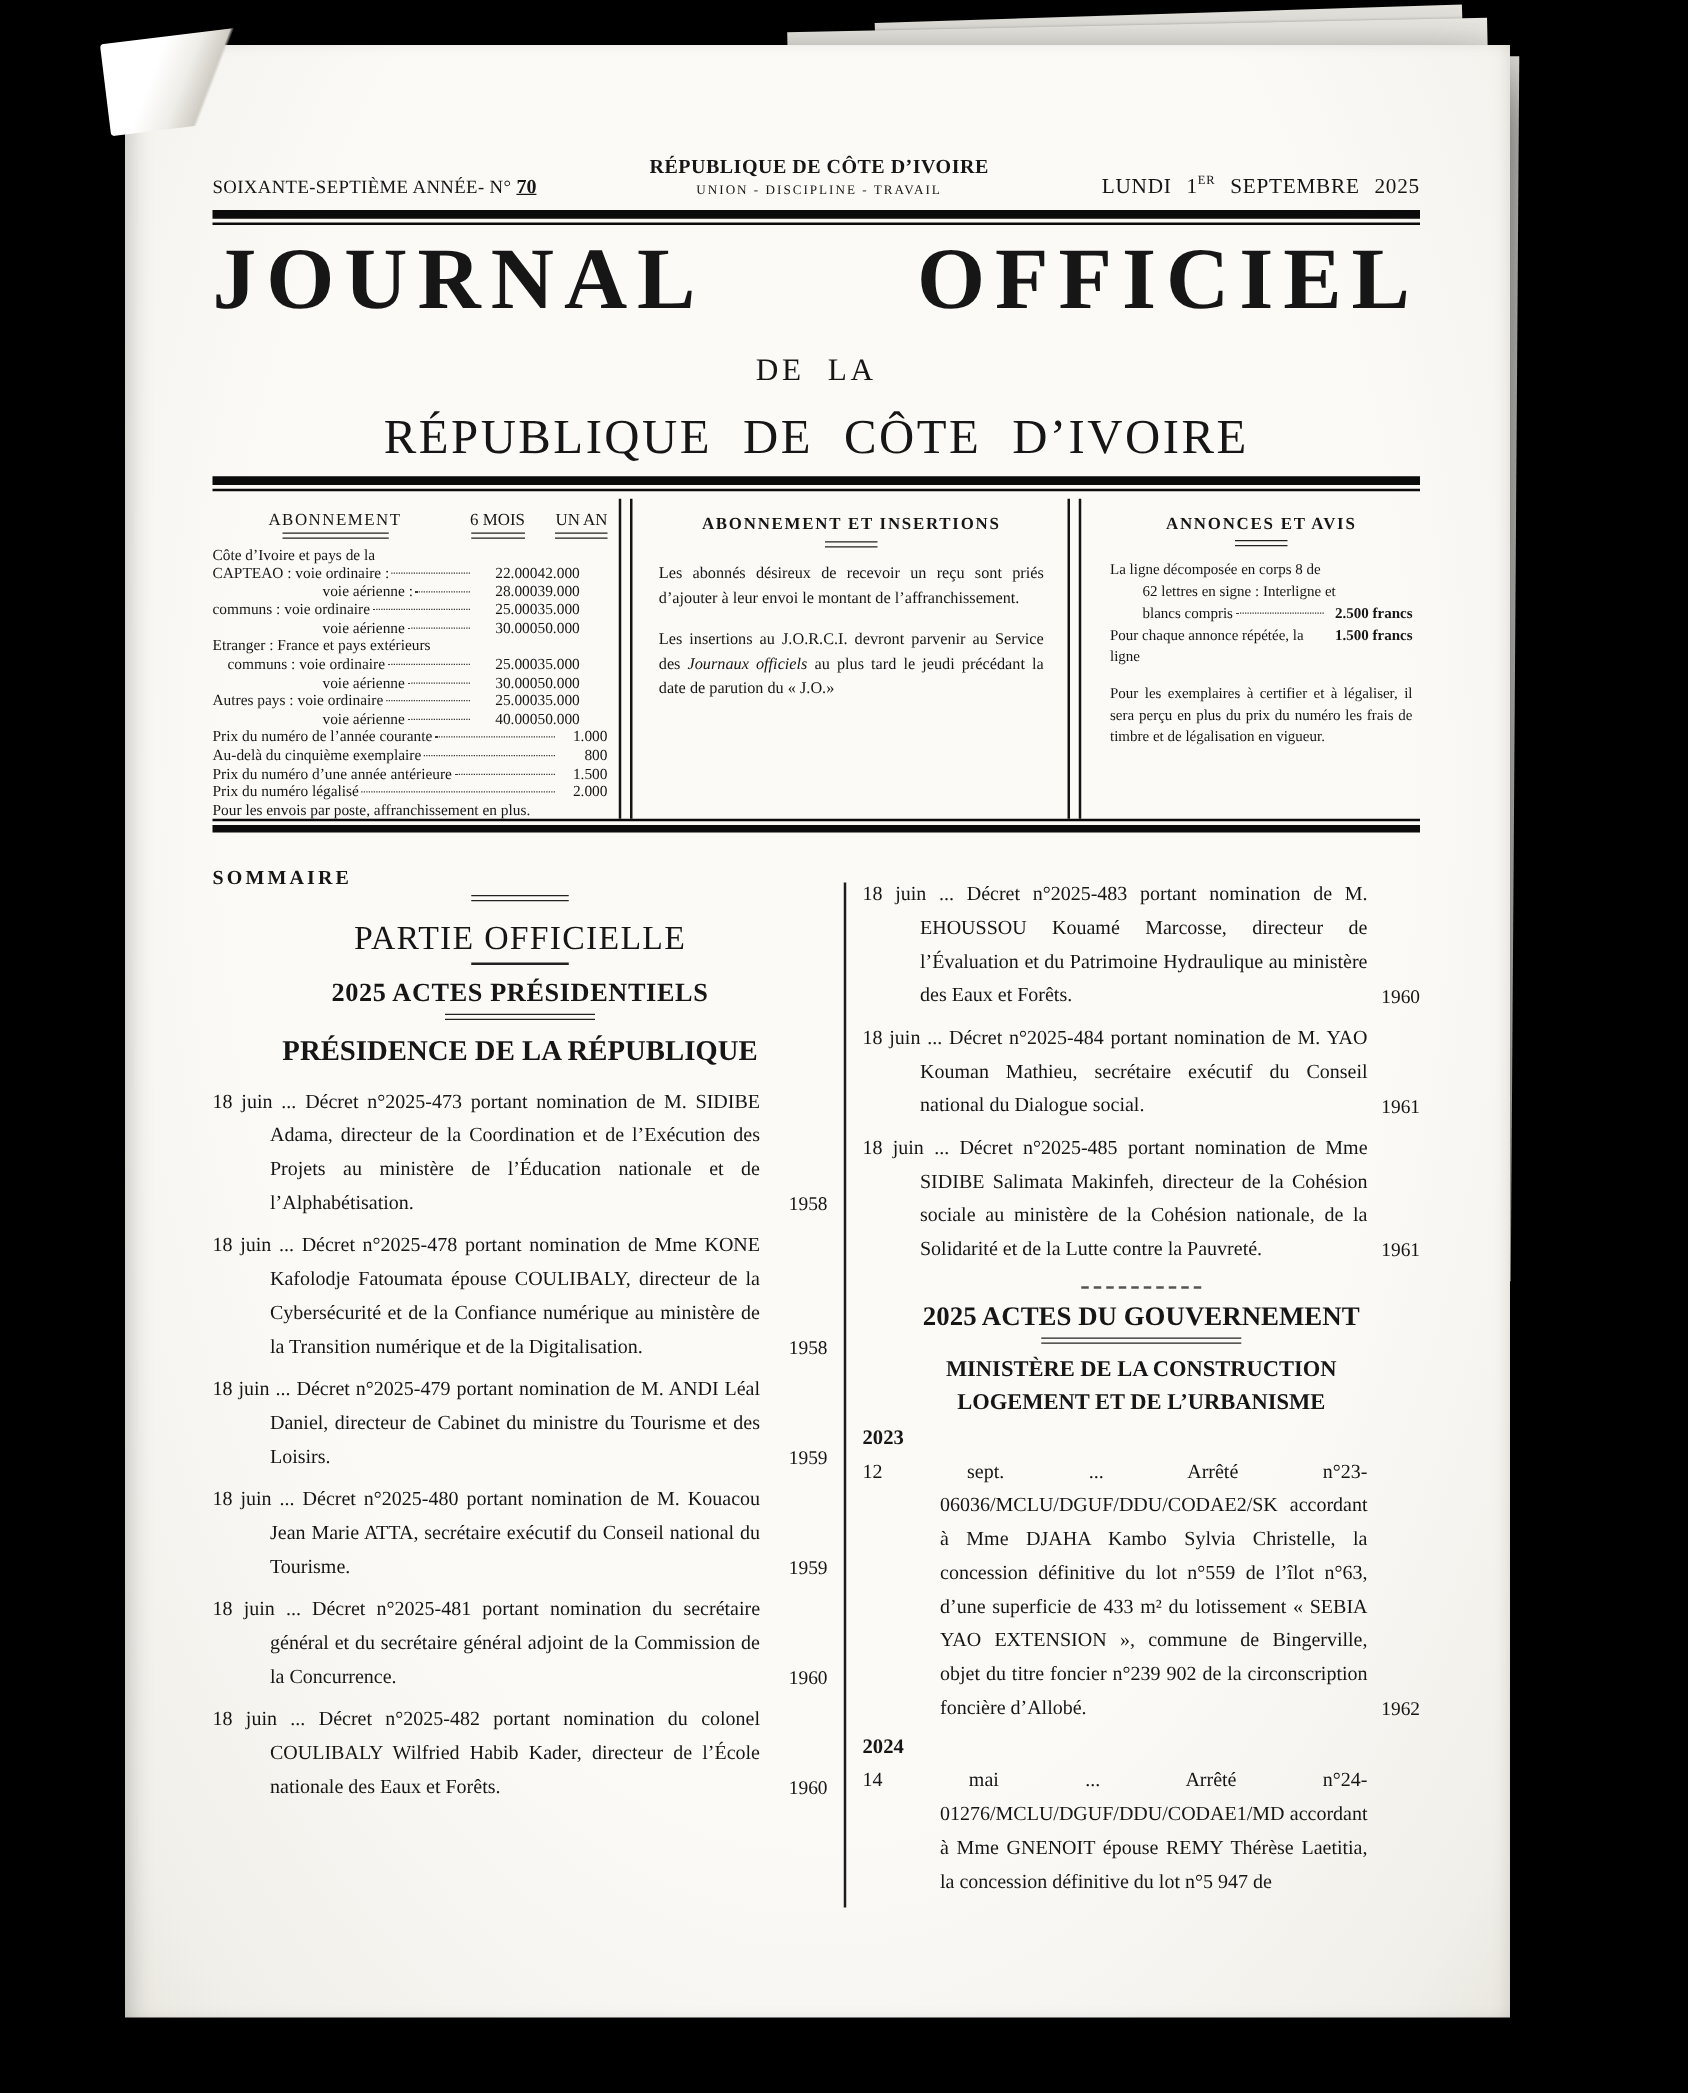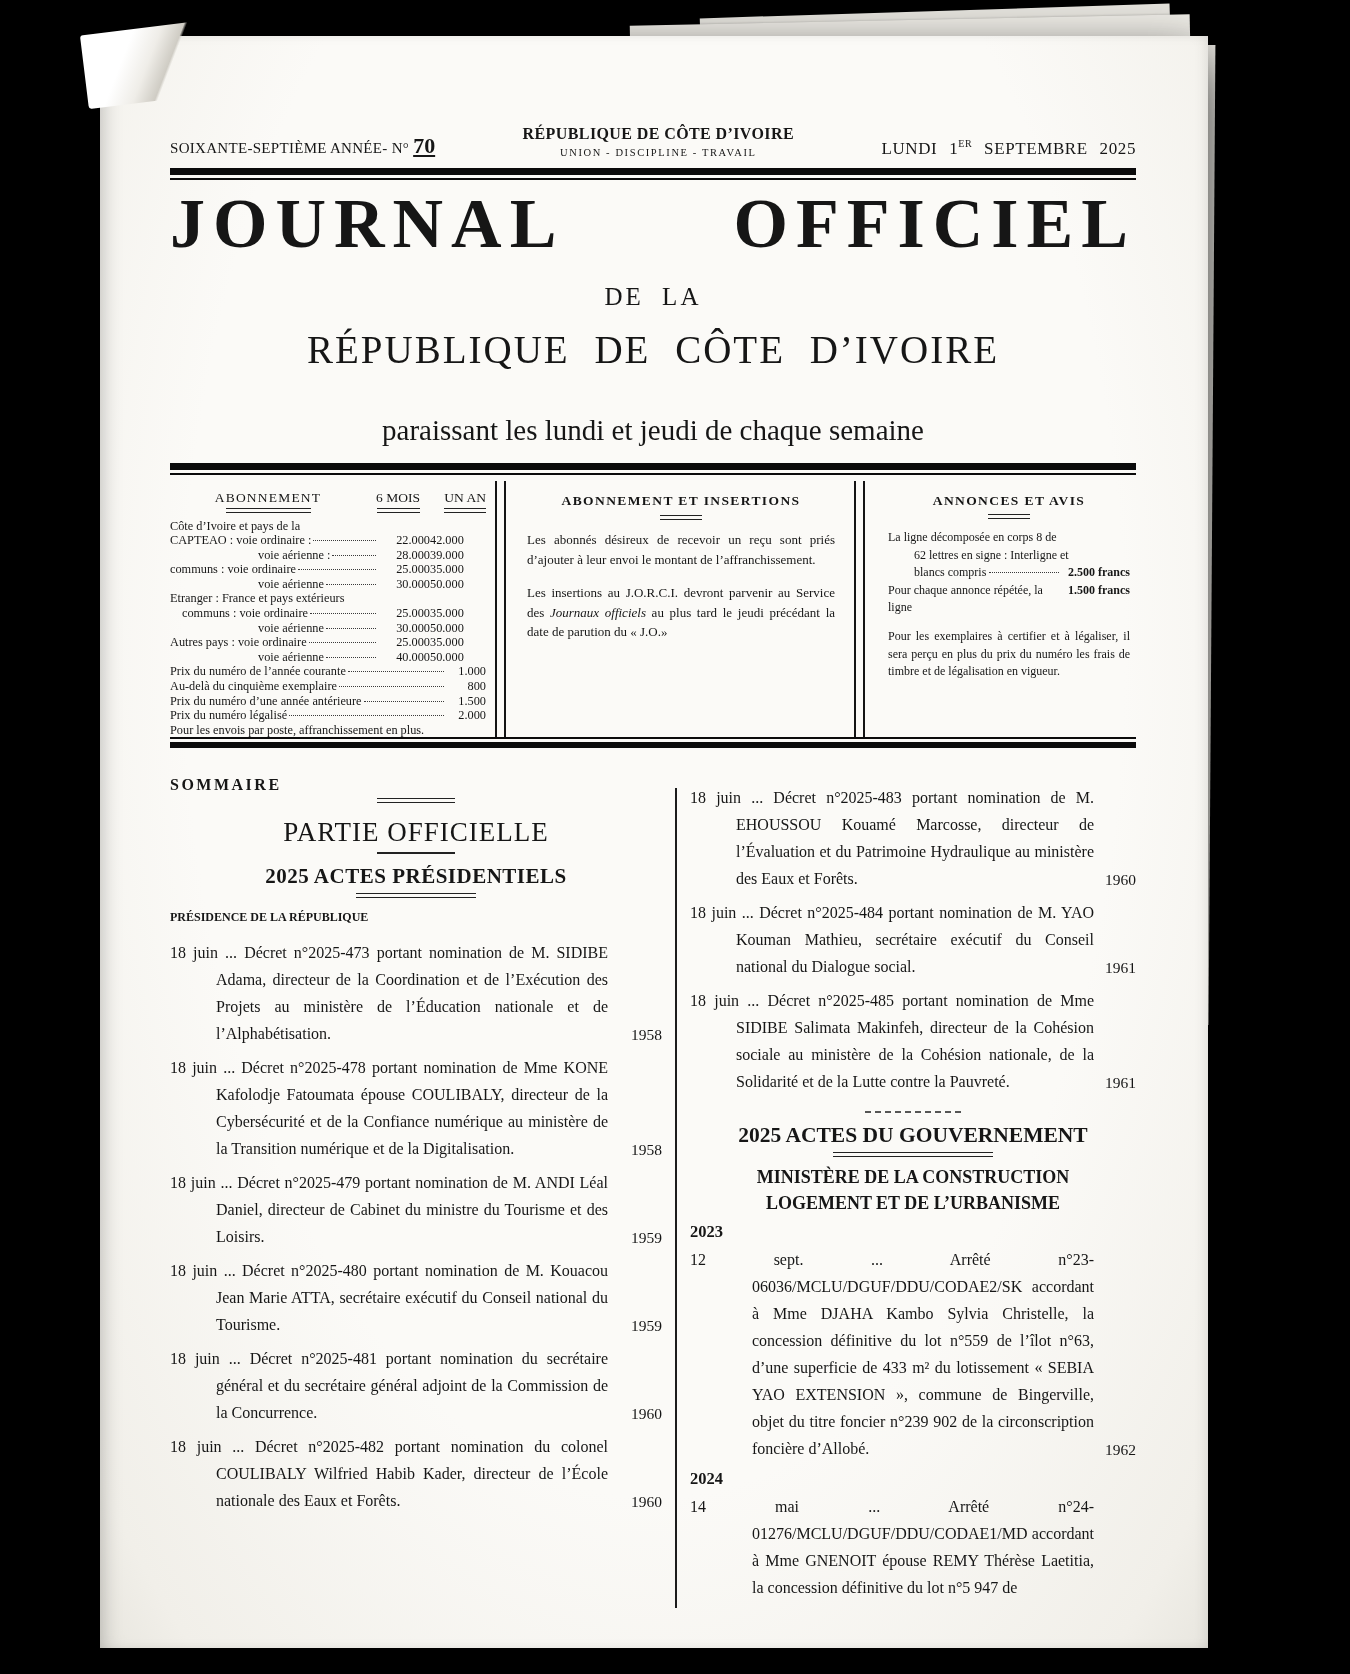--- a/index.html
+++ b/index.html
@@ -16,21 +16,21 @@
         background:radial-gradient(ellipse at 50% 38%,#fbfaf7 60%,#f1efe9 92%,#e8e6df 100%);
         box-shadow:inset 14px 0 22px -14px rgba(0,0,0,.28),inset -8px 0 18px -12px rgba(0,0,0,.2),
                    0 22px 55px rgba(0,0,0,.8);
         padding:0 72px 40px 70px;box-sizing:border-box;}
   .curl{position:absolute;left:-16px;top:-8px;width:120px;height:74px;transform:rotate(-7deg);
         background:linear-gradient(118deg,#ffffff 34%,#efede8 52%,#cfccc4 66%,rgba(0,0,0,0) 68%);
         border-radius:3px;}
   
   .hdr{display:flex;align-items:flex-end;justify-content:space-between;margin-top:88px;}
   .hdr-left{font-size:15px;white-space:nowrap;letter-spacing:.3px;}
-  .hdr-left b{font-size:22px;letter-spacing:0;text-decoration:underline;}
+  .hdr-left b{font-size:16px;letter-spacing:0;text-decoration:underline;}
   .hdr-center{text-align:center;line-height:1.25;}
   .hdr-center .rep{font-weight:bold;font-size:16px;letter-spacing:.4px;}
   .hdr-center .motto{font-size:10.5px;letter-spacing:1.6px;margin-top:2px;}
   .hdr-right{font-size:17px;white-space:nowrap;word-spacing:7px;letter-spacing:.6px;}
   .hdr-right sup{font-size:10px;}
   
   .rule-a{border-top:7px solid #0b0b0b;border-bottom:2px solid #0b0b0b;height:3px;margin-top:9px;}
   .rule-b{border-top:2px solid #0b0b0b;border-bottom:6px solid #0b0b0b;height:3px;}
   
   .jtitle{display:flex;justify-content:space-between;font-weight:bold;font-size:70px;
@@ -74,21 +74,21 @@
   .bx3 .ind{padding-left:26px;}
   .bx3 .just{text-align:justify;margin:0;}
   
   .sommaire-title{font-weight:bold;font-size:16px;letter-spacing:2.5px;margin-top:16px;}
   .columns{display:grid;grid-template-columns:492px 2px 1fr;column-gap:13px;margin-top:12px;}
   .vline{background:#1c1c1c;width:2px;margin-top:28px;}
   .colL{min-height:760px;}
   .colR{padding-top:24px;}
   .h-partie{text-align:center;font-size:27px;letter-spacing:1px;margin-top:14px;}
   .h-actes{text-align:center;font-weight:bold;font-size:21px;letter-spacing:.5px;margin-top:10px;}
-  .h-presid{text-align:left;font-weight:bold;font-size:12px;margin-top:12px;margin-bottom:14px;}
+  .h-presid{text-align:center;font-weight:bold;font-size:23px;margin-top:12px;margin-bottom:14px;}
   .h-gouv{text-align:center;font-weight:bold;font-size:21.5px;margin-top:10px;}
   .h-minis{text-align:center;font-weight:bold;font-size:18px;line-height:1.4;margin-top:8px;margin-bottom:6px;}
   .hrule-1{height:0;border-top:2px solid #222;margin:4px auto 0;}
   .hrule-2{height:3px;border-top:1px solid #222;border-bottom:1px solid #222;margin:4px auto 0;}
   .w78{width:78px;} .w120{width:120px;} .w160{width:160px;}
   .sep-dash{width:96px;border-top:2px dashed #555;margin:16px auto 4px;}
   .entry{position:relative;margin-bottom:7px;}
   .ebody{margin:0;text-align:justify;font-size:16px;line-height:27px;
          padding-left:46px;text-indent:-46px;padding-right:54px;}
   .colR .ebody{padding-right:42px;}
@@ -123,21 +123,20 @@
     </div>
 
     <div class="rule-a"></div>
 
     <div class="jtitle">
       <span>JOURNAL</span>
       <span>OFFICIEL</span>
     </div>
     <div class="dela">DE LA</div>
     <div class="repub">RÉPUBLIQUE DE CÔTE D’IVOIRE</div>
-    <div class="tagline">paraissant les lundi et jeudi de chaque semaine</div>
 
     <div class="rule-a"></div>
 
     <div class="boxes">
 
       <div class="bx bx1">
         <div class="ab-head">
           <span class="t">ABONNEMENT</span>
           <span class="c1h">6 MOIS</span>
           <span class="c2h">UN AN</span>

